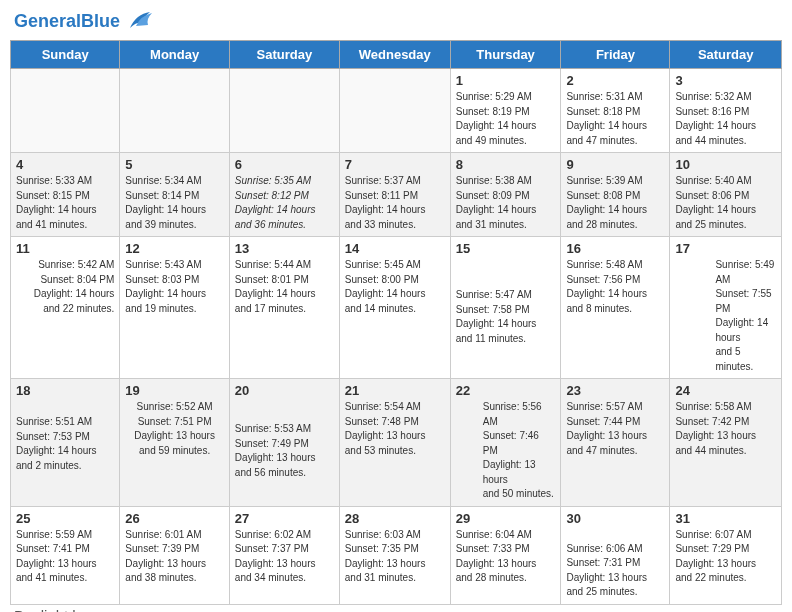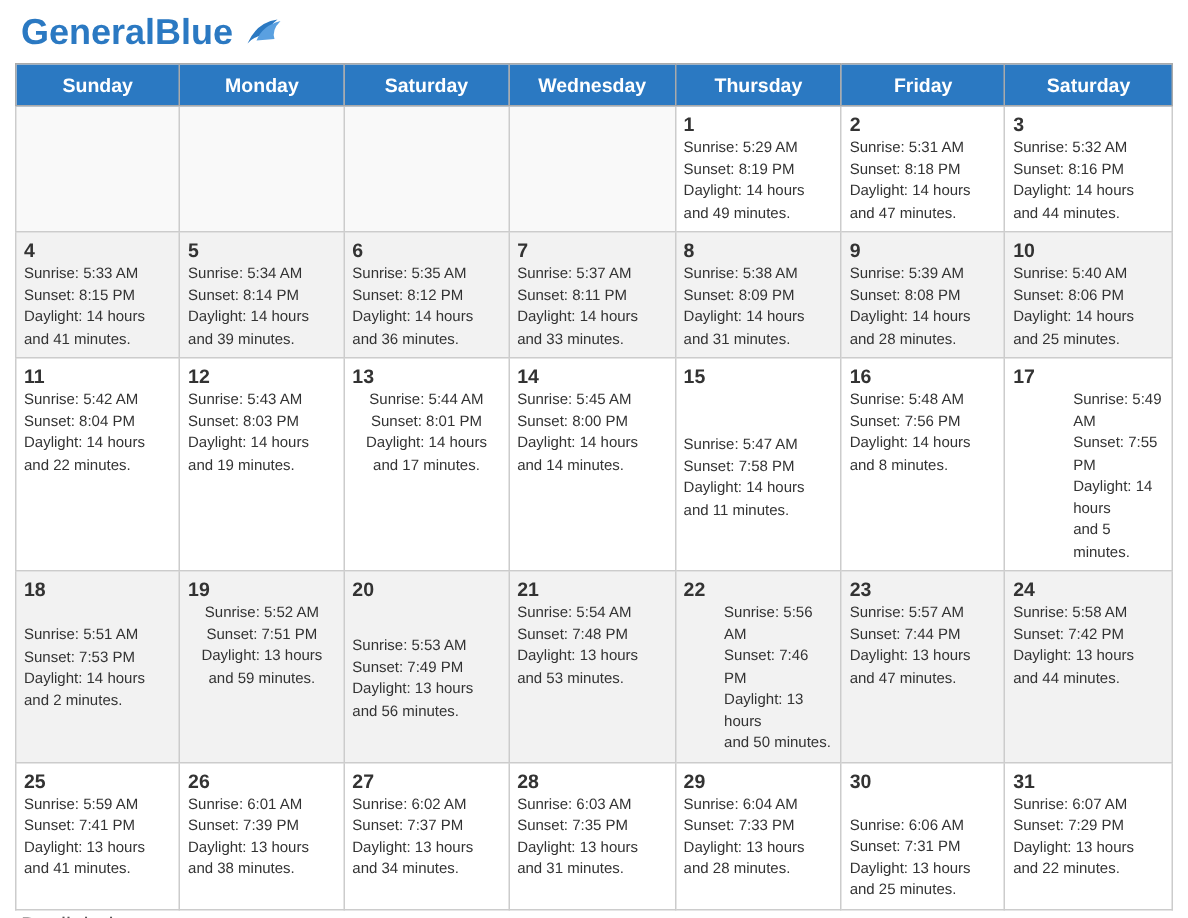--- a/index.html
+++ b/index.html
@@ -16,21 +16,21 @@
       align-items: flex-start;
       margin-bottom: 8px;
       padding: 0 4px;
     }
     .logo {
       display: flex;
       flex-direction: column;
       align-items: flex-start;
     }
     .logo-text {
-      font-size: 24px;
+      font-size: 18px;
       font-weight: bold;
       color: #333;
       line-height: 1;
     }
     .logo-text span { color: #2b79c2; }
     .title-area {
       text-align: right;
     }
     .month-title {
       font-size: 36px;
@@ -155,21 +155,21 @@
         </td>
         <td>
           <span class="day-num">5</span>
           <div class="day-info" style="white-space: pre-line;">Sunrise: 5:34 AM
 Sunset: 8:14 PM
 Daylight: 14 hours
 and 39 minutes.</div>
         </td>
         <td>
           <span class="day-num">6</span>
-          <div class="day-info" style="white-space: pre-line;">Sunrise: 5:35 AM
+          <div class="day-info" style="white-space: pre-line; font-style: italic;">Sunrise: 5:35 AM
 Sunset: 8:12 PM
 Daylight: 14 hours
 and 36 minutes.</div>
         </td>
         <td>
           <span class="day-num">7</span>
           <div class="day-info" style="white-space: pre-line;">Sunrise: 5:37 AM
 Sunset: 8:11 PM
 Daylight: 14 hours
 and 33 minutes.</div>
@@ -192,35 +192,35 @@
           <span class="day-num">10</span>
           <div class="day-info" style="white-space: pre-line;">Sunrise: 5:40 AM
 Sunset: 8:06 PM
 Daylight: 14 hours
 and 25 minutes.</div>
         </td>
       </tr>
       <tr>
         <td>
           <span class="day-num">11</span>
-          <div class="day-info" style="white-space: pre-line;">Sunrise: 5:42 AM
+          <div class="day-info" style="white-space: pre-line; text-align: right;">Sunrise: 5:42 AM
 Sunset: 8:04 PM
 Daylight: 14 hours
 and 22 minutes.</div>
         </td>
         <td>
           <span class="day-num">12</span>
           <div class="day-info" style="white-space: pre-line;">Sunrise: 5:43 AM
 Sunset: 8:03 PM
 Daylight: 14 hours
 and 19 minutes.</div>
         </td>
         <td>
           <span class="day-num">13</span>
-          <div class="day-info" style="white-space: pre-line; text-align: center;">Sunrise: 5:44 AM
+          <div class="day-info" style="white-space: pre-line;">Sunrise: 5:44 AM
 Sunset: 8:01 PM
 Daylight: 14 hours
 and 17 minutes.</div>
         </td>
         <td>
           <span class="day-num">14</span>
           <div class="day-info" style="white-space: pre-line;">Sunrise: 5:45 AM
 Sunset: 8:00 PM
 Daylight: 14 hours
 and 14 minutes.</div>

